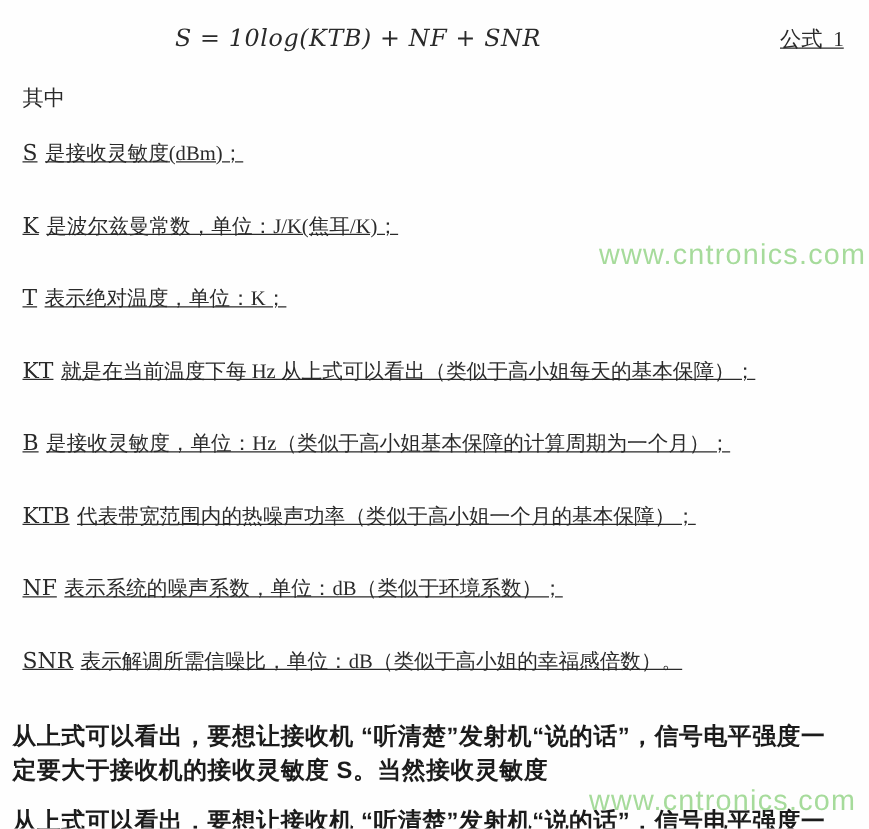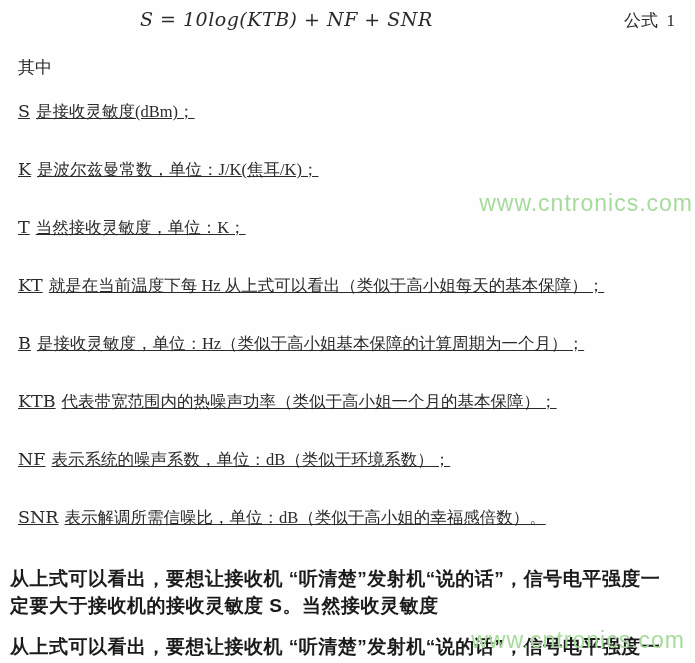--- a/index.html
+++ b/index.html
@@ -6,27 +6,27 @@
   .page {
     position:relative;
     width:695px; height:663px;
     background:#fefefe;
     overflow:hidden;
     font-family:"Liberation Serif","DejaVu Serif",serif;
     color:#2a2a2a;
   }
   .formula-row {
     display:flex; justify-content:space-between; align-items:baseline;
-    padding:8px 20px 0 140px;
+    padding:20px 20px 0 140px;
   }
   .formula {
     font-family:"DejaVu Serif","Liberation Serif",serif;
     font-style:italic; font-size:19px; letter-spacing:.5px;
   }
-  .formula-label { font-size:17px; white-space:pre; }
+  .formula-label { font-size:17px; white-space:pre;text-decoration:underline; }
   .where-label { font-size:17px; margin:24px 0 0 18px; }
   .definitions { margin:22px 0 0 18px; }
   .def-line { margin-bottom:36px; white-space:nowrap;text-decoration:underline; }
   .def-line .term {
     font-family:"DejaVu Serif","Liberation Serif",serif;
     font-size:17.5px; margin-right:6px;
   }
   .def-line .desc { font-size:16.5px; }
   .paragraphs { margin-left:10px; }
   .para {
@@ -60,21 +60,21 @@
   <div class="definitions">
     <div class="def-line">
       <span class="term">S</span><span class="desc">是接收灵敏度(dBm)；</span>
     </div>
 
     <div class="def-line">
       <span class="term">K</span><span class="desc">是波尔兹曼常数，单位：J/K(焦耳/K)；</span>
     </div>
 
     <div class="def-line">
-      <span class="term">T</span><span class="desc">当然接收灵敏度，单位：K；</span>
+      <span class="term">T</span><span class="desc">表示绝对温度，单位：K；</span>
     </div>
 
     <div class="def-line">
       <span class="term">KT</span><span class="desc">就是在当前温度下每 Hz 从上式可以看出（类似于高小姐每天的基本保障）；</span>
     </div>
 
     <div class="def-line">
       <span class="term">B</span><span class="desc">是接收灵敏度，单位：Hz（类似于高小姐基本保障的计算周期为一个月）；</span>
     </div>
 

